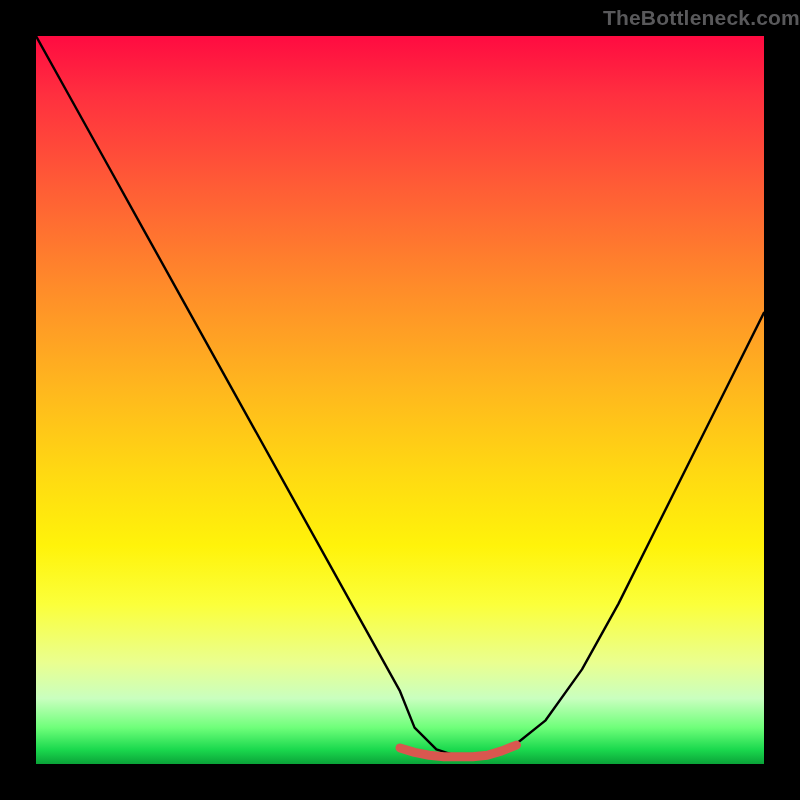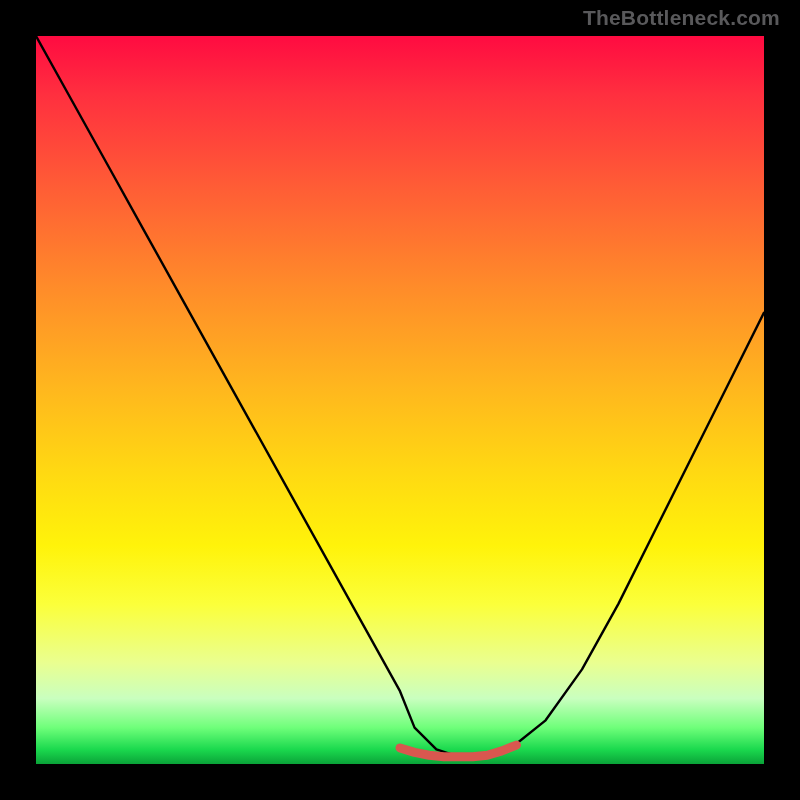--- a/index.html
+++ b/index.html
@@ -38,21 +38,21 @@
       #eaff8f 86%,
       #c9ffbf 91%,
       #6fff7a 95%,
       #1bd94e 98%,
       #0aa338 100%
     );
   }
   .watermark {
     position: absolute;
     top: 6px;
-    right: 20px;
+    right: 0;
     font-family: Arial, Helvetica, sans-serif;
     font-size: 21px;
     font-weight: 600;
     color: #59595b;
     letter-spacing: 0.2px;
     user-select: none;
   }
   svg.curve {
     position: absolute;
     left: 0;

